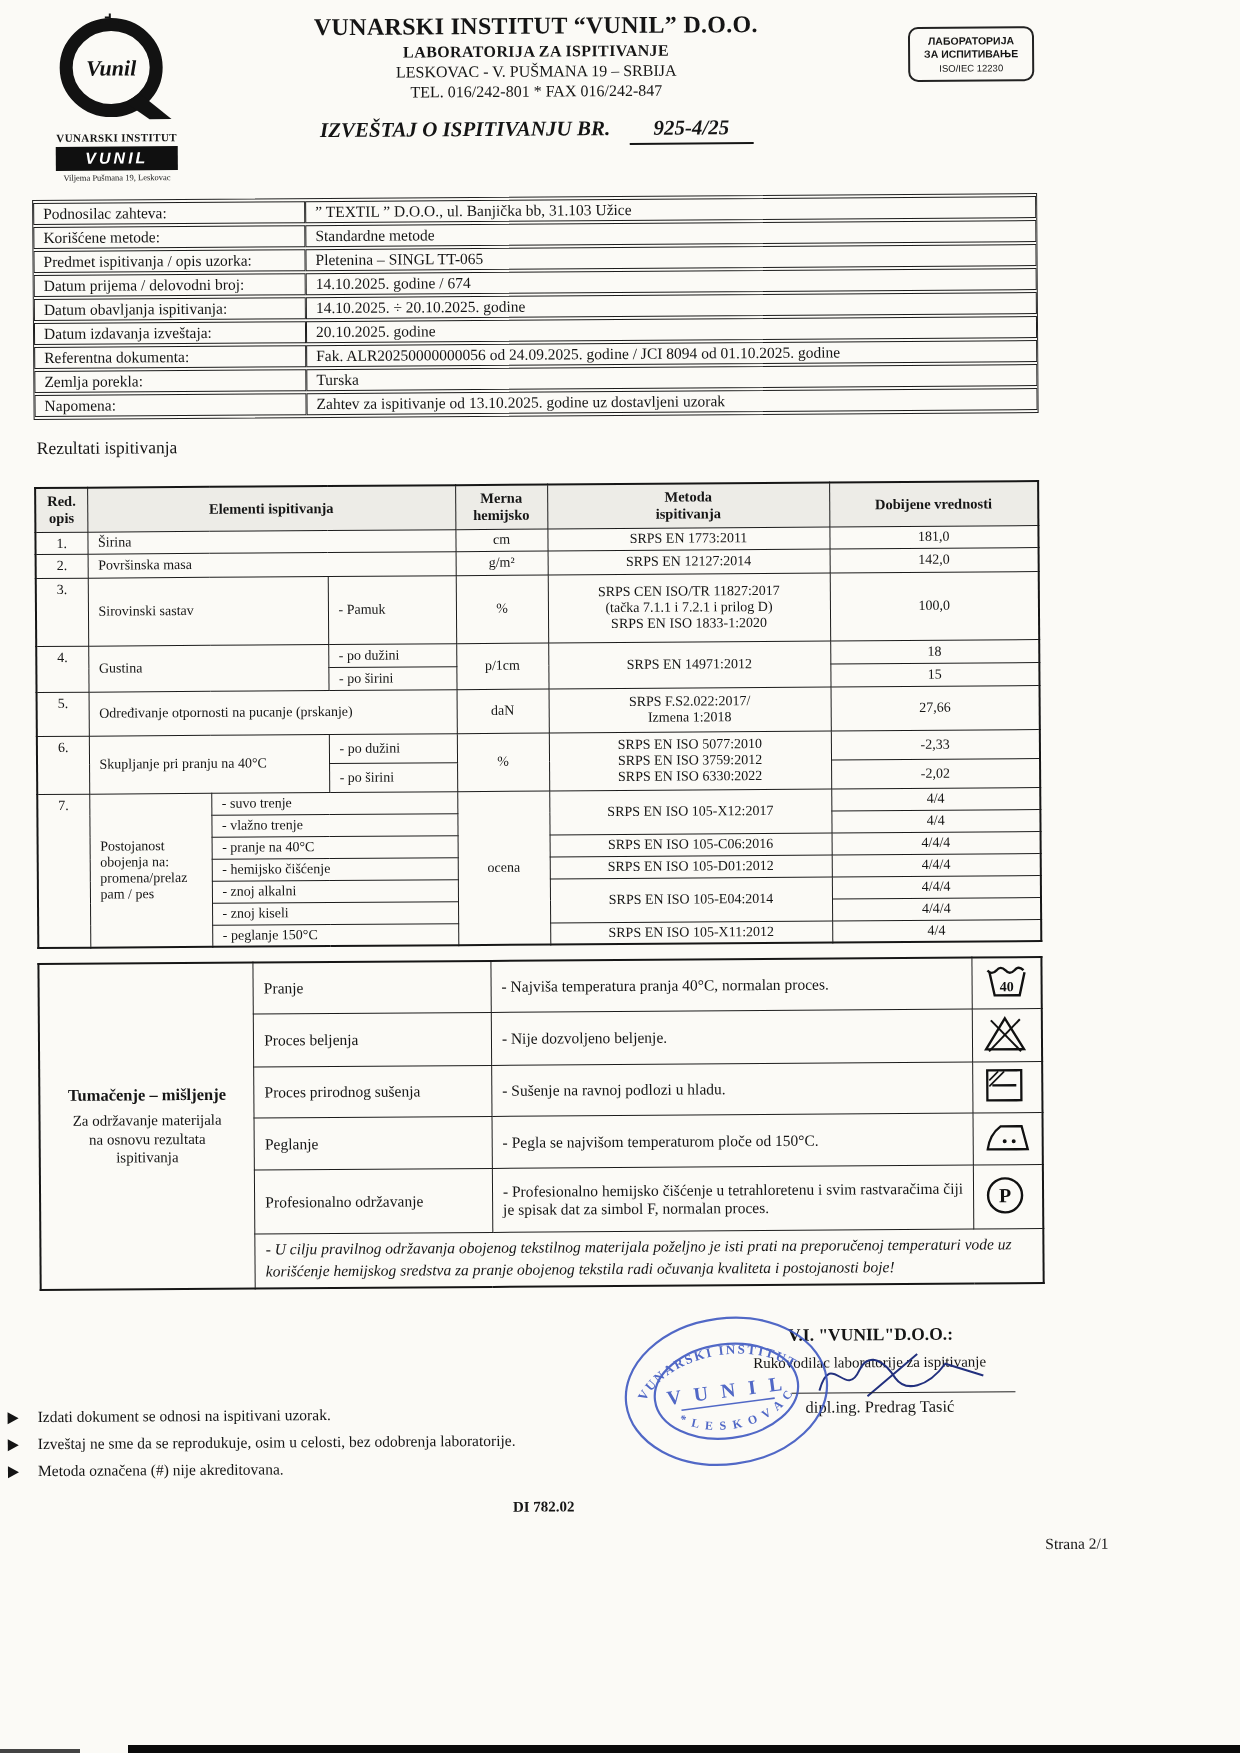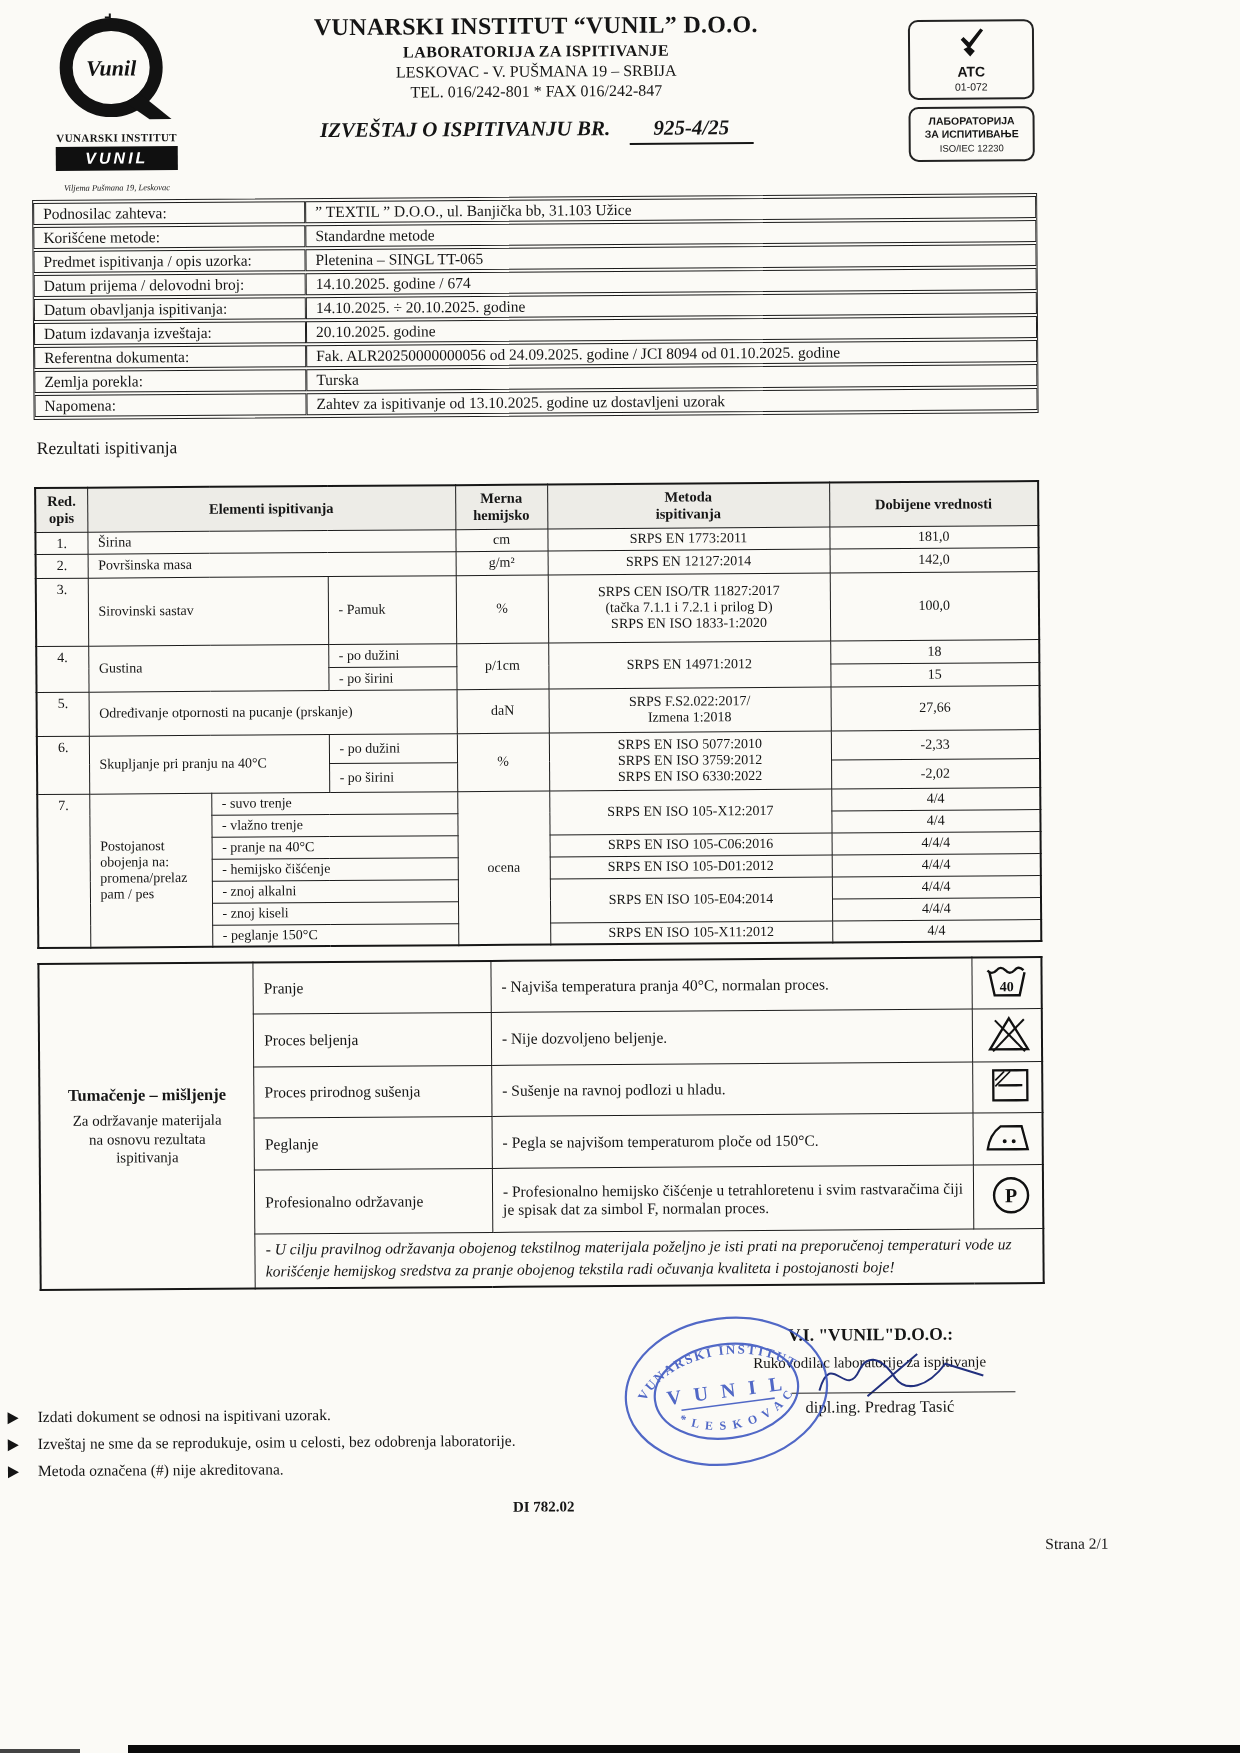--- a/index.html
+++ b/index.html
@@ -9,21 +9,21 @@
   .sheet { position:absolute; left:0; top:0; width:1240px; height:1753px; transform:rotate(-0.4deg); transform-origin:50% 35%; }
   .pre { white-space:pre-line; }
 
   
   .header { position:relative; height:192px; }
   .logo-block { position:absolute; left:52px; top:8px; width:136px; text-align:center; }
   .logo-inst { font-size:11px; font-weight:bold; letter-spacing:.4px; margin-top:4px; }
   .vunil-box { margin:3px auto 0; width:122px; height:24px; background:#101010; color:#fff;
                font-style:italic; font-weight:bold; font-size:16px; letter-spacing:3px; line-height:24px;
                font-family:"Liberation Sans",sans-serif; }
-  .logo-addr { font-size:8.5px; margin-top:12px;font-style:italic; }
+  .logo-addr { font-size:8.5px; margin-top:2px; }
 
   .center-block { position:absolute; left:235px; top:12px; width:610px; text-align:center; }
   .org-name { font-size:24px; font-weight:bold; letter-spacing:.3px; }
   .lab-name { font-size:16px; font-weight:bold; margin-top:3px; letter-spacing:.4px; }
   .addr-line, .tel-line { font-size:16px; margin-top:2px; }
   .report-line { margin-top:16px; font-size:21px; font-weight:bold; font-style:italic; }
   .report-num { display:inline-block; margin-left:14px; padding:0 24px 2px; border-bottom:2.2px solid #151515; }
 
   .atc { position:absolute; left:912px; top:22px; width:126px; text-align:center; }
   .atc-box { border:2.2px solid #222; border-radius:10px; padding:6px 4px 5px; background:#fbfaf6; }
@@ -55,21 +55,21 @@
   .results tr.h29 td { height:29px; }
 
   
   .care { width:1005px; margin:14px 0 0 35px; border-collapse:collapse; font-size:15.5px; border:2.6px solid #161616; }
   .care td { border:1.7px solid #1c1c1c; padding:4px 10px; vertical-align:middle; }
   .care-head { text-align:center; }
   .care-title { font-weight:bold; font-size:16.5px; margin-bottom:6px; }
   .care-sub { font-size:15px; line-height:1.25; }
   .care-label { width:238px; font-size:15.5px; padding-left:14px; }
   .care-desc { padding-left:16px; }
-  .care-sym { text-align:right; padding:2px; }
+  .care-sym { text-align:left; padding:2px; }
   .care tr.c1 td { height:48px; } .care tr.c2 td { height:46px; } .care tr.c3 td { height:50px; }
   .care tr.c4 td { height:52px; } .care tr.c5 td { height:64px; }
   .care-note { font-style:italic; font-size:15.5px; padding:12px 26px 14px 30px; line-height:1.45; }
 
   
   .footer { position:absolute; left:0; top:1318px; width:1240px; height:320px; }
   .sig-org { position:absolute; left:783px; top:8px; font-size:17.5px; font-weight:bold; }
   .sig-role { position:absolute; left:748px; top:38px; font-size:15px; }
   .sig-squiggle { position:absolute; left:802px; top:30px; }
   .sig-line { position:absolute; left:786px; top:76px; width:224px; border-top:1.7px solid #222; }
@@ -110,28 +110,20 @@
       <div class="lab-name">LABORATORIJA ZA ISPITIVANJE</div>
       <div class="addr-line">LESKOVAC - V. PUŠMANA 19 – SRBIJA</div>
       <div class="tel-line">TEL. 016/242-801 * FAX  016/242-847</div>
       <div class="report-line">
         <span>IZVEŠTAJ O ISPITIVANJU BR.</span>
         <span class="report-num">925-4/25</span>
       </div>
     </div>
 
     <div class="atc">
-      <div class="atc-box">
-        <svg width="32" height="30" viewBox="0 0 34 32">
-          <path d="M6 13 L15 23 L30 3 L27 1 L15 16 L9 10 Z" fill="#111"></path>
-          <path d="M9 23 L16 31 L21 25 L15 20 Z" fill="#111"></path>
-        </svg>
-        <div class="atc-name">ATC</div>
-        <div class="atc-num">01-072</div>
-      </div>
       <div class="atc-box atc-bottom">
         <div class="pre">ЛАБОРАТОРИЈА
 ЗА ИСПИТИВАЊЕ</div>
         <div class="atc-iso">ISO/IEC 12230</div>
       </div>
     </div>
   </div>
 
   <table class="info-table">
     <tbody>

